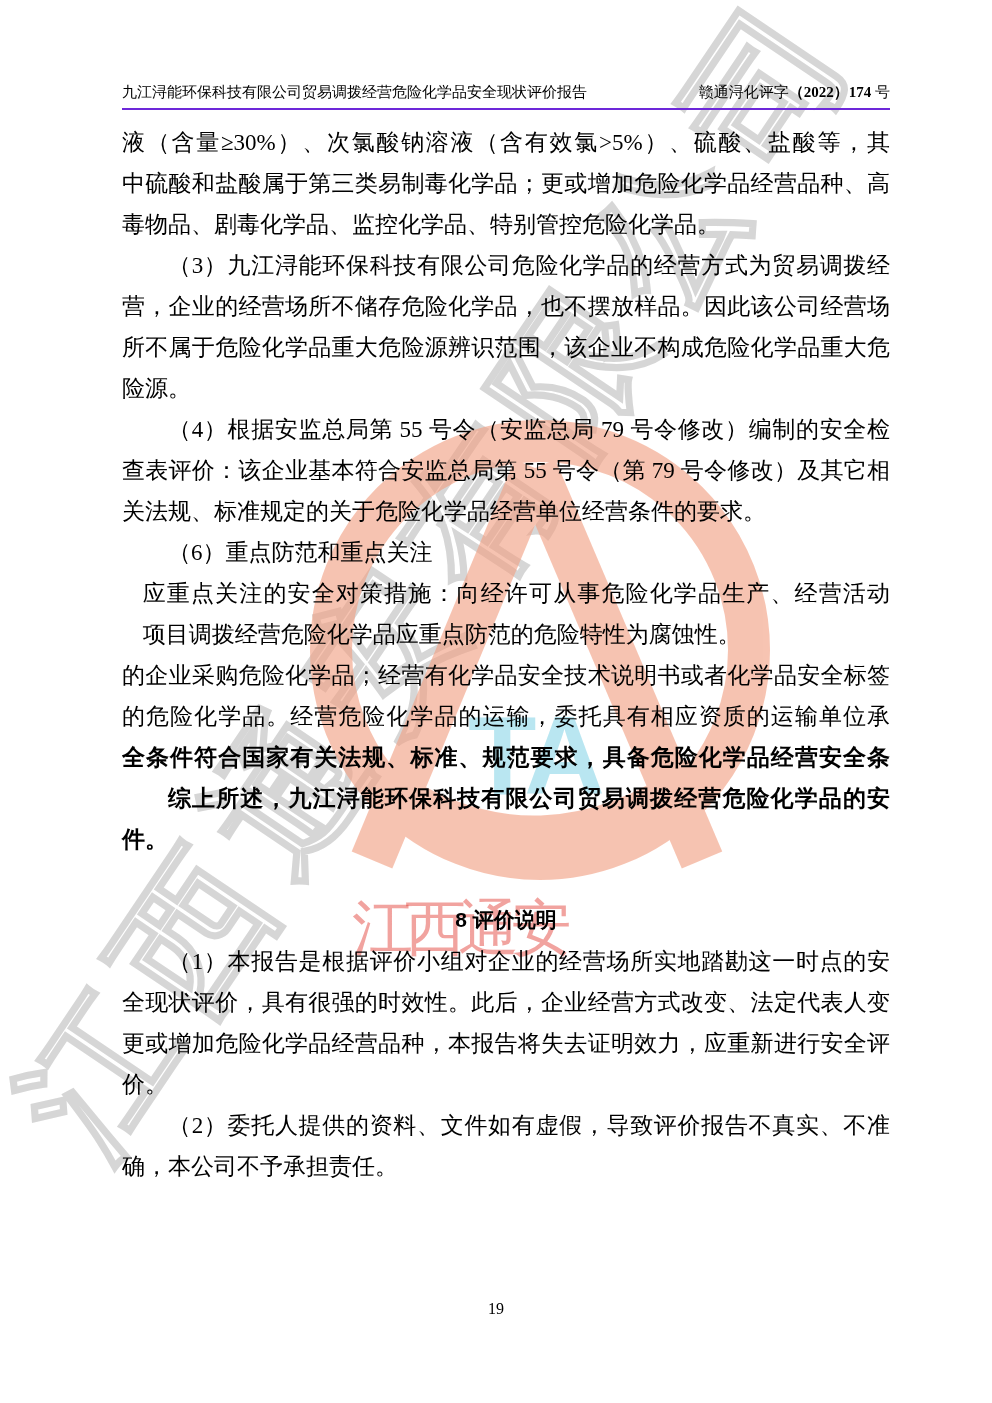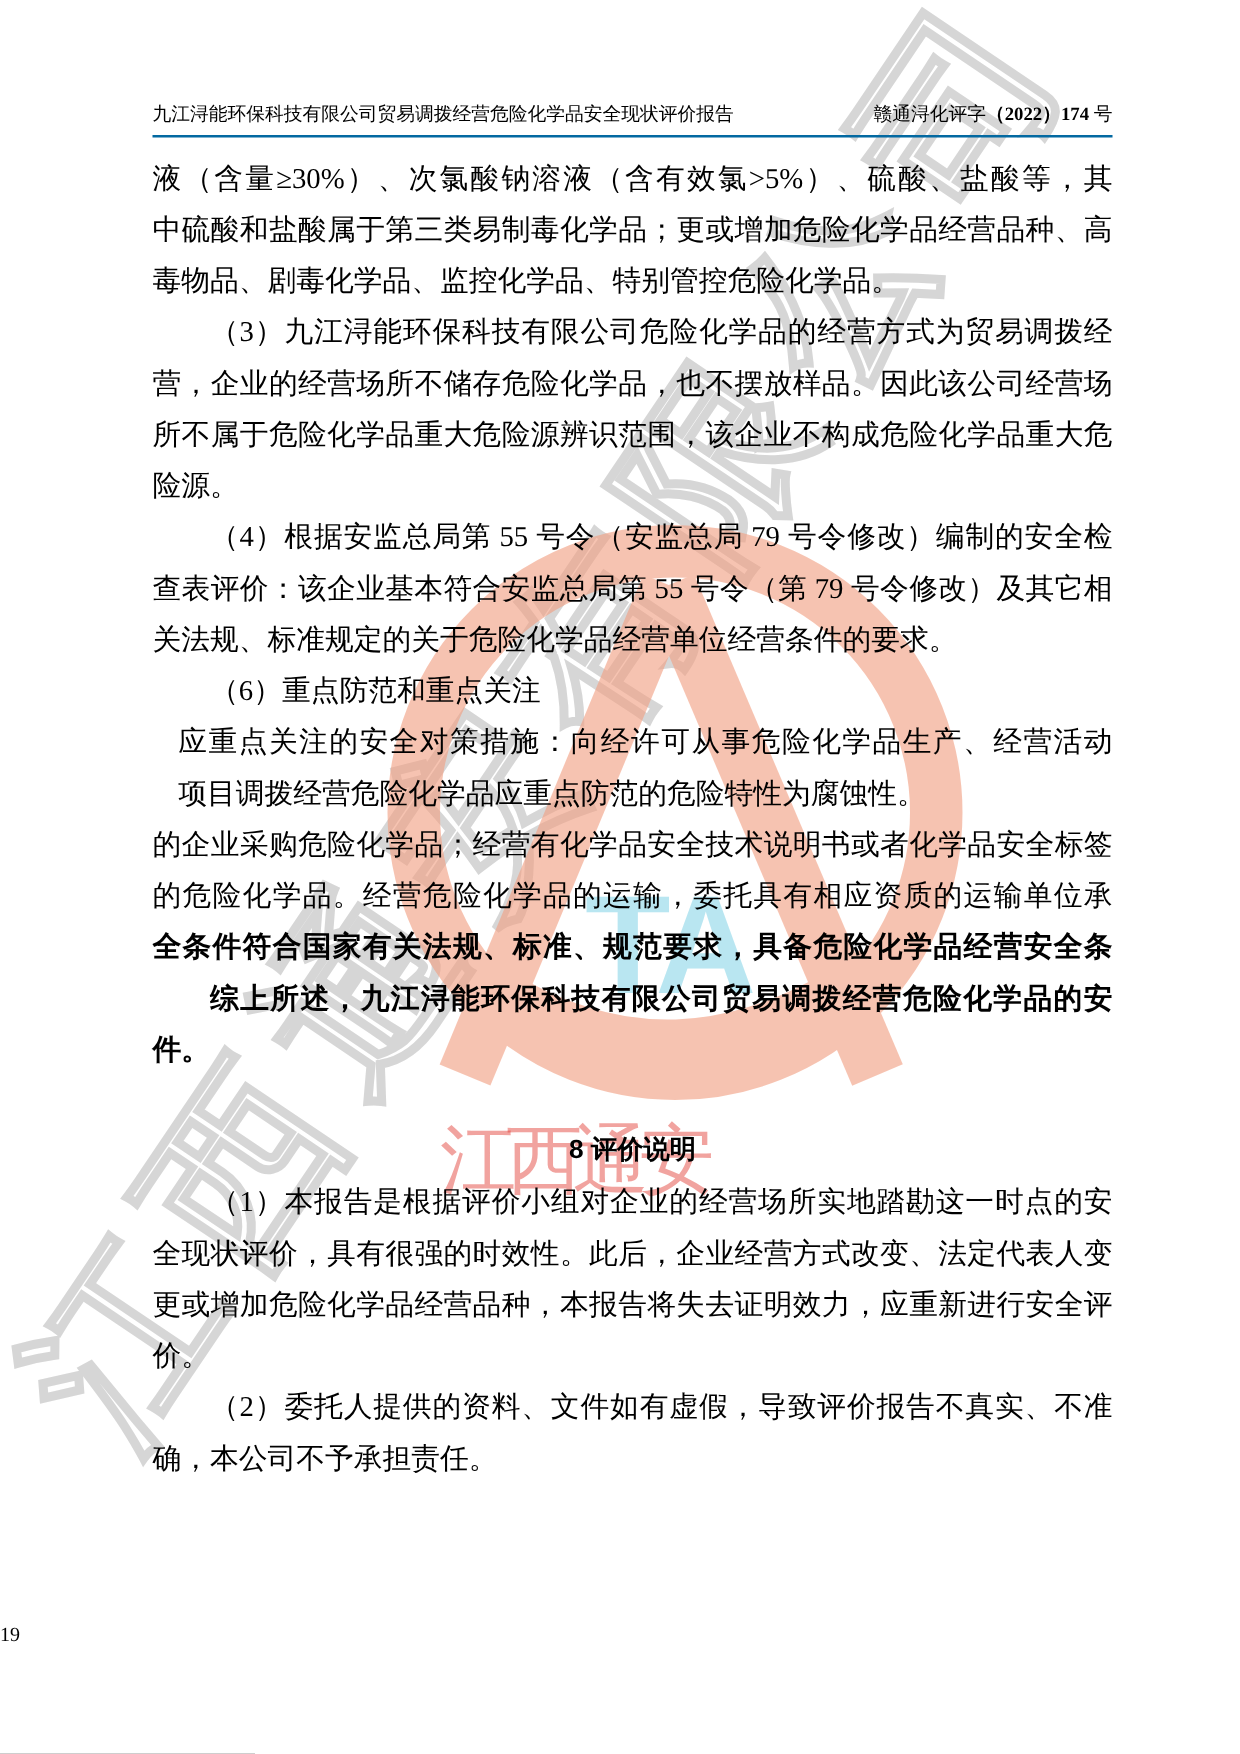--- a/index.html
+++ b/index.html
@@ -28,21 +28,21 @@
     font-family:"Liberation Sans","DejaVu Sans",sans-serif;
     font-weight:bold;font-size:112px;line-height:1;
     letter-spacing:-4px;
     color:rgba(100,200,225,0.45);
   }
   
   .hdr{
     position:absolute;left:122px;top:82px;width:768px;z-index:2;
     font-size:15px;line-height:20px;
     display:flex;justify-content:space-between;align-items:baseline;
-    border-bottom:2px solid #0369a1;padding-bottom:6px;
+    border-bottom:2px solid #6d28d9;padding-bottom:6px;
   }
   .hdr .num{font-weight:bold;}
   
   .body{
     position:absolute;left:122px;top:122px;width:768px;z-index:2;
     font-size:23px;
   }
   .bl{height:41px;line-height:41px;white-space:nowrap;}
   .j{text-align:justify;text-align-last:justify;white-space:normal;height:41px;overflow:hidden;}
   .i2{text-indent:2em;}
@@ -50,21 +50,21 @@
   .b{font-weight:bold;}
   .sp{height:39px;}
   .h8{
     height:42px;line-height:42px;text-align:center;
     font-family:"Liberation Sans","DejaVu Sans",sans-serif;
     font-weight:bold;font-size:21px;
   }
   
   .pgnum{
     position:absolute;left:0;top:1300px;width:100%;z-index:2;
-    text-align:left;font-size:16px;
+    text-align:center;font-size:16px;
   }
 </style>
 </head>
 <body>
 
 <div class="page">
 
   <div class="wm">
     <svg width="992" height="1403" viewBox="0 0 992 1403">
 

